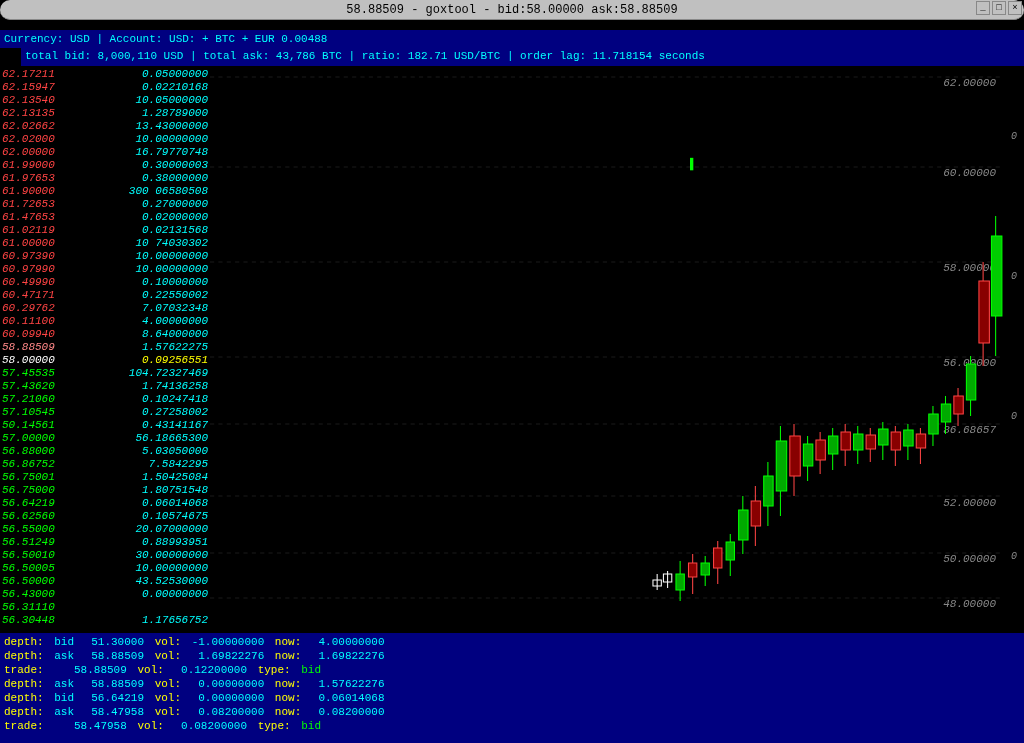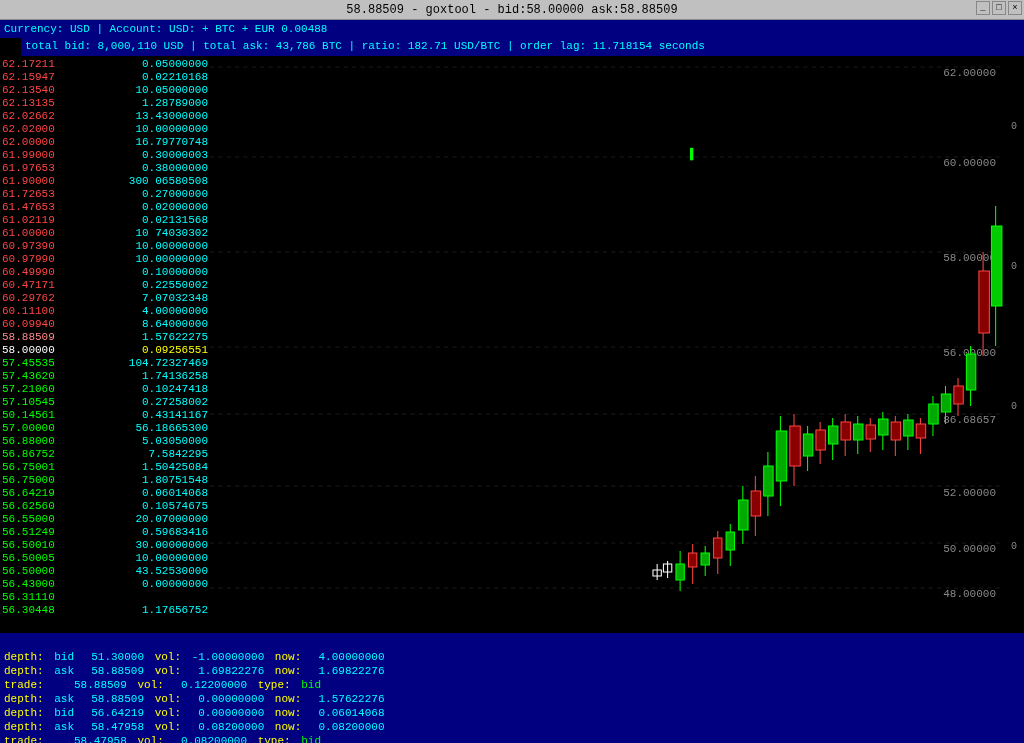--- a/index.html
+++ b/index.html
@@ -17,20 +17,21 @@
     #title-bar {
       background: #c0c0c0;
       color: #000;
       text-align: center;
       font-size: 12px;
       padding: 2px 0;
       border-bottom: 1px solid #888;
       position: relative;
       height: 20px;
       line-height: 16px;
+      border-radius: 10px;
     }
 
     #title-bar .title-text {
       color: #000;
       font-weight: normal;
     }
 
     #title-controls {
       position: absolute;
       right: 2px;
@@ -52,37 +53,39 @@
     }
 
     #header-row1 {
       background: #000080;
       color: #00ffff;
       padding: 2px 4px;
       font-size: 11px;
       height: 18px;
       line-height: 14px;
       white-space: nowrap;
+      margin-top: 10px;
     }
 
     #header-row2 {
       background: #000080;
       color: #00ffff;
       padding: 1px 4px;
       font-size: 11px;
       height: 18px;
       line-height: 14px;
       white-space: nowrap;
       margin-left: 21px;
     }
 
     #main-area {
       display: flex;
       height: 560px;
       background: #000;
+      font-style: italic;
     }
 
     #order-book {
       width: 210px;
       background: #000;
       padding: 2px 0;
       overflow: hidden;
       flex-shrink: 0;
     }
 
@@ -125,21 +128,21 @@
 
     .right-label {
       color: #888;
       font-size: 9px;
       writing-mode: horizontal-tb;
     }
 
     #bottom-data {
       background: #000080;
       color: #00ffff;
-      padding: 17px 4px;
+      padding: 2px 4px;
       font-size: 11px;
       position: absolute;
       bottom: 0;
       left: 0;
       right: 0;
       height: 110px;
     }
 
     .bottom-row {
       height: 14px;
@@ -324,21 +327,21 @@
     <div class="ob-row">
         <span class="ob-price-bid">56.62560</span>
         <span class="ob-vol"> 0.10574675</span>
       </div>
     <div class="ob-row">
         <span class="ob-price-bid">56.55000</span>
         <span class="ob-vol">20.07000000</span>
       </div>
     <div class="ob-row">
         <span class="ob-price-bid">56.51249</span>
-        <span class="ob-vol"> 0.59683416</span>
+        <span class="ob-vol"> 0.88993951</span>
       </div>
     <div class="ob-row">
         <span class="ob-price-bid">56.50010</span>
         <span class="ob-vol">30.00000000</span>
       </div>
     <div class="ob-row">
         <span class="ob-price-bid">56.50005</span>
         <span class="ob-vol">10.00000000</span>
       </div>
     <div class="ob-row">

